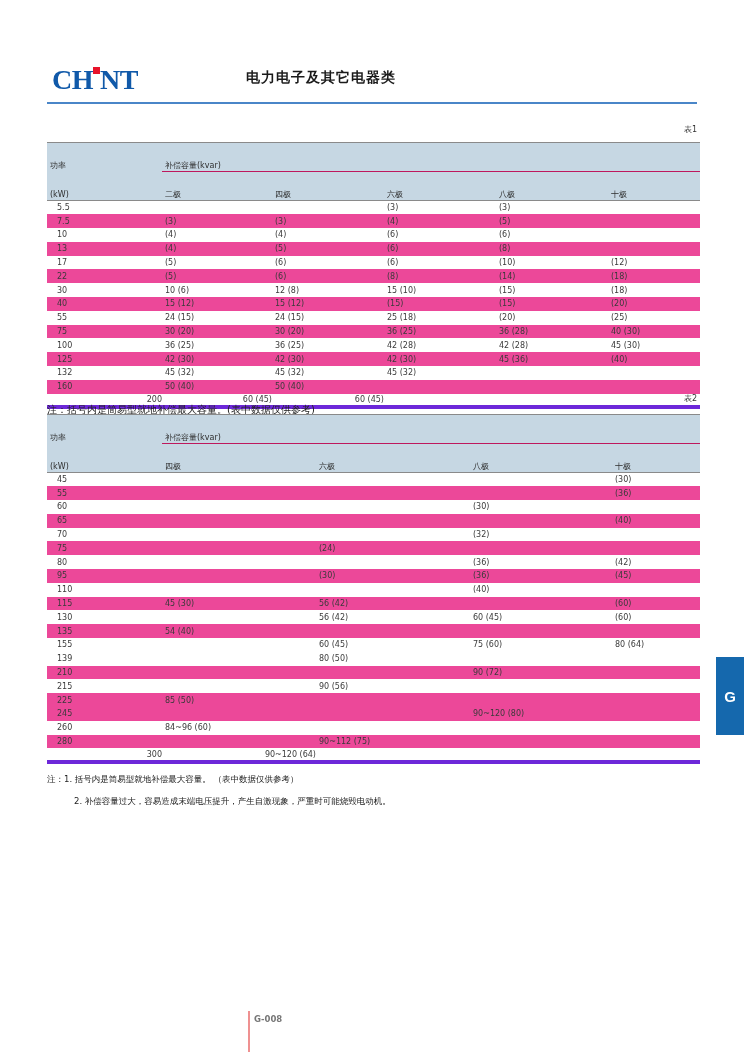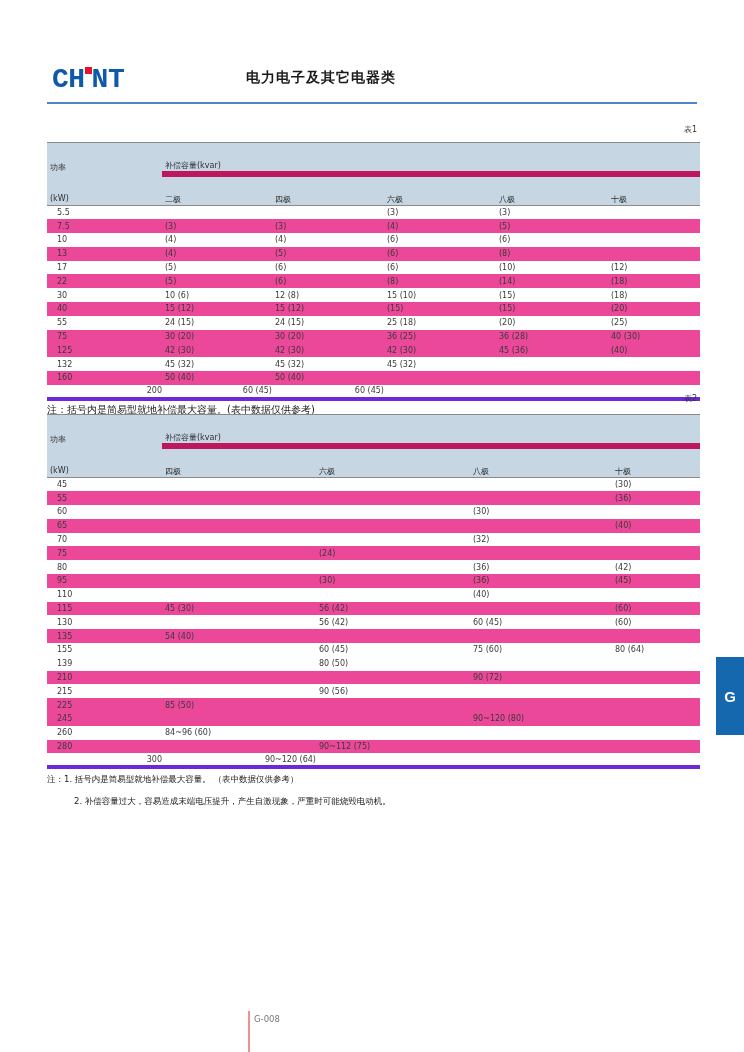--- a/index.html
+++ b/index.html
@@ -3,60 +3,60 @@
 <meta charset="utf-8">
 <style>
   * { margin:0; padding:0; box-sizing:border-box; }
   html,body { background:#fff; }
   body { width:744px; height:1052px; font-family:"DejaVu Sans", sans-serif; color:#333; }
   .page { position:relative; width:744px; height:1052px; background:#fff; overflow:hidden; }
 
   
   .logo { position:absolute; left:52px; top:66px; display:flex; align-items:flex-start;
           color:#1059a9; font-weight:bold; font-size:28px; line-height:1; letter-spacing:-0.5px;
-          font-family:Liberation Mono, monospace; }
+          font-family:Liberation Serif, serif; }
   .logo .gap { position:relative; width:7px; }
   .logo .dot { position:absolute; left:0; top:1px; width:7px; height:7px; background:#e8132a; }
   .title { position:absolute; left:246px; top:69px; font-size:14px; font-weight:bold; color:#1a1a1a; letter-spacing:1px; }
   .rule { position:absolute; left:47px; top:102px; width:650px; height:2px; background:#4a86c8; }
 
   
   .tbl-tag { position:absolute; left:47px; width:650px; text-align:right; font-size:8px; color:#333; }
   .tag1 { top:124px; }
   .tag2 { top:393px; }
 
   
   table.t { position:absolute; left:47px; width:653px; border-collapse:collapse; table-layout:fixed;
             font-size:8px; color:#3a3a3a; }
   .t1 { top:142px; }
   .t2 { top:414px; }
   table.t thead th { background:#c6d7e3; font-weight:normal; text-align:left; height:13px;
                      padding:17px 0 0 3px; color:#2e2e2e; overflow:hidden; white-space:nowrap; }
   table.t thead tr:first-child th { border-top:1px solid #8a8a8a; }
   table.t thead tr.subhead th { border-bottom:1px solid #8a8a8a; }
-  th.kvar { border-bottom:6px solid #be185d; }
+  th.kvar { border-bottom:1px solid #be185d; }
   th.pwr, th.pwr-unit { padding-left:10px; }
   table.t td { height:13.8px; padding:0 0 0 3px; overflow:hidden; white-space:nowrap; }
   table.t td:first-child { padding-left:10px; }
   table.t tbody tr:last-child td { border-bottom:4px solid #6d28d9;text-align:right; }
   table.t tr.stripe { background:#ec4899; }
 
   
   .mid-note { position:absolute; left:47px; top:403px; font-size:10px; color:#222; }
   .footnotes { position:absolute; left:47px; top:768px; font-size:8.5px; color:#222; line-height:22px; }
   .footnotes .line2 { margin-left:27px; }
 
   
   .gtab { position:absolute; left:716px; top:657px; width:28px; height:78px; background:#1568ad;
           color:#fff; display:flex; align-items:center; justify-content:center;
           font-size:15px; font-weight:bold; font-family:"Liberation Sans", sans-serif; }
 
   
   .footer-mark { position:absolute; left:248px; top:1011px; width:1.5px; height:41px; background:#ef9191; }
-  .footer-text { position:absolute; left:254px; top:1014px; font-size:8.5px; color:#777; }
+  .footer-text { position:absolute; left:254px; top:1014px; font-size:8.5px; color:#777;font-weight:bold; }
 </style>
 </head>
 <body>
 
 <div class="page">
 
   <div class="logo">
     <span>CH</span>
     <span class="gap">
       <span class="dot"></span>
@@ -166,20 +166,28 @@
           <td>(25)</td>
         </tr>
         <tr class="stripe">
           <td>75</td>
           <td>30 (20)</td>
           <td>30 (20)</td>
           <td>36 (25)</td>
           <td>36 (28)</td>
           <td>40 (30)</td>
         </tr>
+        <tr>
+          <td>100</td>
+          <td>36 (25)</td>
+          <td>36 (25)</td>
+          <td>42 (28)</td>
+          <td>42 (28)</td>
+          <td>45 (30)</td>
+        </tr>
         <tr class="stripe">
           <td>125</td>
           <td>42 (30)</td>
           <td>42 (30)</td>
           <td>42 (30)</td>
           <td>45 (36)</td>
           <td>(40)</td>
         </tr>
         <tr>
           <td>132</td>

